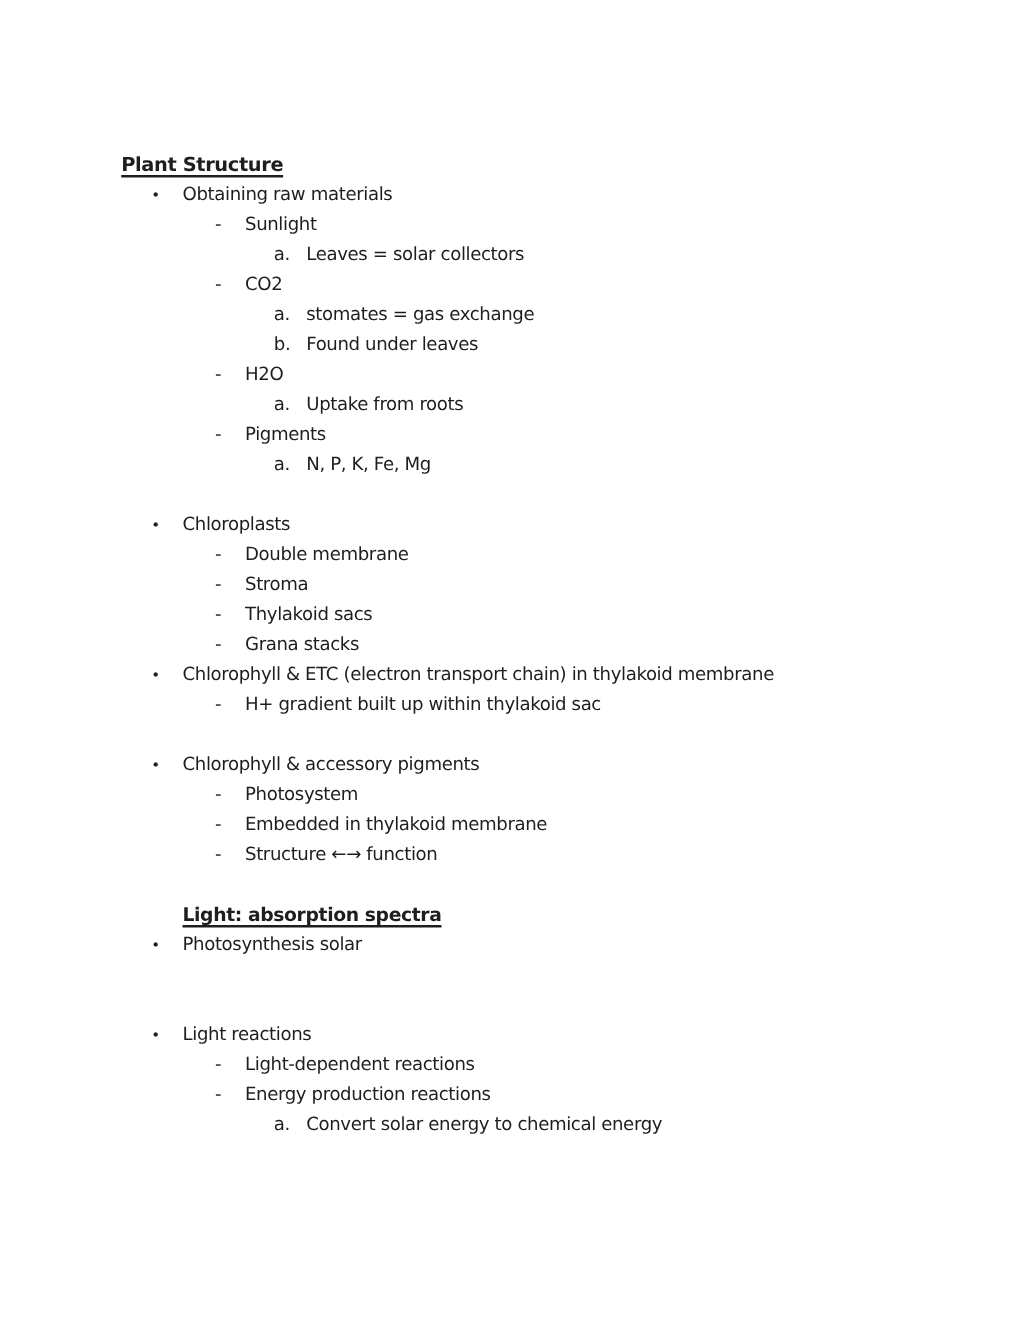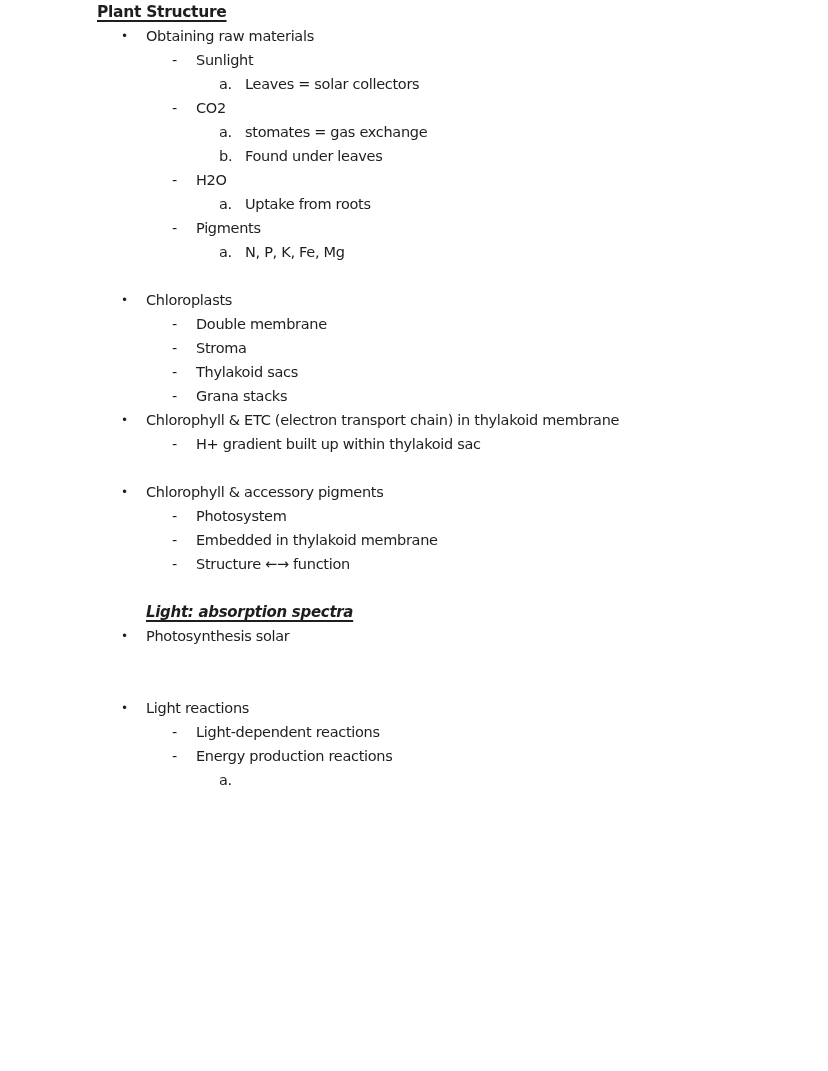--- a/index.html
+++ b/index.html
@@ -4,37 +4,37 @@
 <style>
   html, body { margin: 0; padding: 0; }
   body {
     width: 828px;
     height: 1071px;
     background: #ffffff;
     font-family: "DejaVu Sans", sans-serif;
     color: #1e1e1e;
     overflow: hidden;
   }
-  .page { }
+  .page { padding-top: 120px; }
   .line {
     display: flex;
     align-items: center;
     height: 24px;
     font-size: 14.5px;
     letter-spacing: -0.3px;
     white-space: nowrap;
   }
   .heading { padding-left: 97px; font-weight: 700; font-size: 15.5px; }
   .heading .htext,
   .subheading .htext {
     text-decoration: underline;
     text-decoration-thickness: 1.5px;
     text-underline-offset: 3px;
   }
-  .subheading { padding-left: 146px; font-weight: 700; font-size: 15px; font-style: italic; }
+  .subheading { padding-left: 146px; font-weight: 700; font-size: 15px; }
   .lvl1 { padding-left: 121px; }
   .lvl1 .marker { width: 25px; font-size: 12px; }
   .lvl2 { padding-left: 172px; }
   .lvl2 .marker { width: 24px; }
   .lvl3 { padding-left: 219px; }
   .lvl3 .marker { width: 26px; }
   .marker { flex: 0 0 auto; }
   .text { flex: 0 0 auto; }
   .gap { height: 24px; }
   .gap-lg { height: 48px; }
@@ -158,15 +158,16 @@
   <div class="line lvl2">
     <span class="marker">-</span>
     <span class="text">Light-dependent reactions</span>
   </div>
   <div class="line lvl2">
     <span class="marker">-</span>
     <span class="text">Energy production reactions</span>
   </div>
   <div class="line lvl3">
     <span class="marker">a.</span>
+    <span class="text">Convert solar energy to chemical energy</span>
   </div>
 
 </div>
 
 </body></html>

